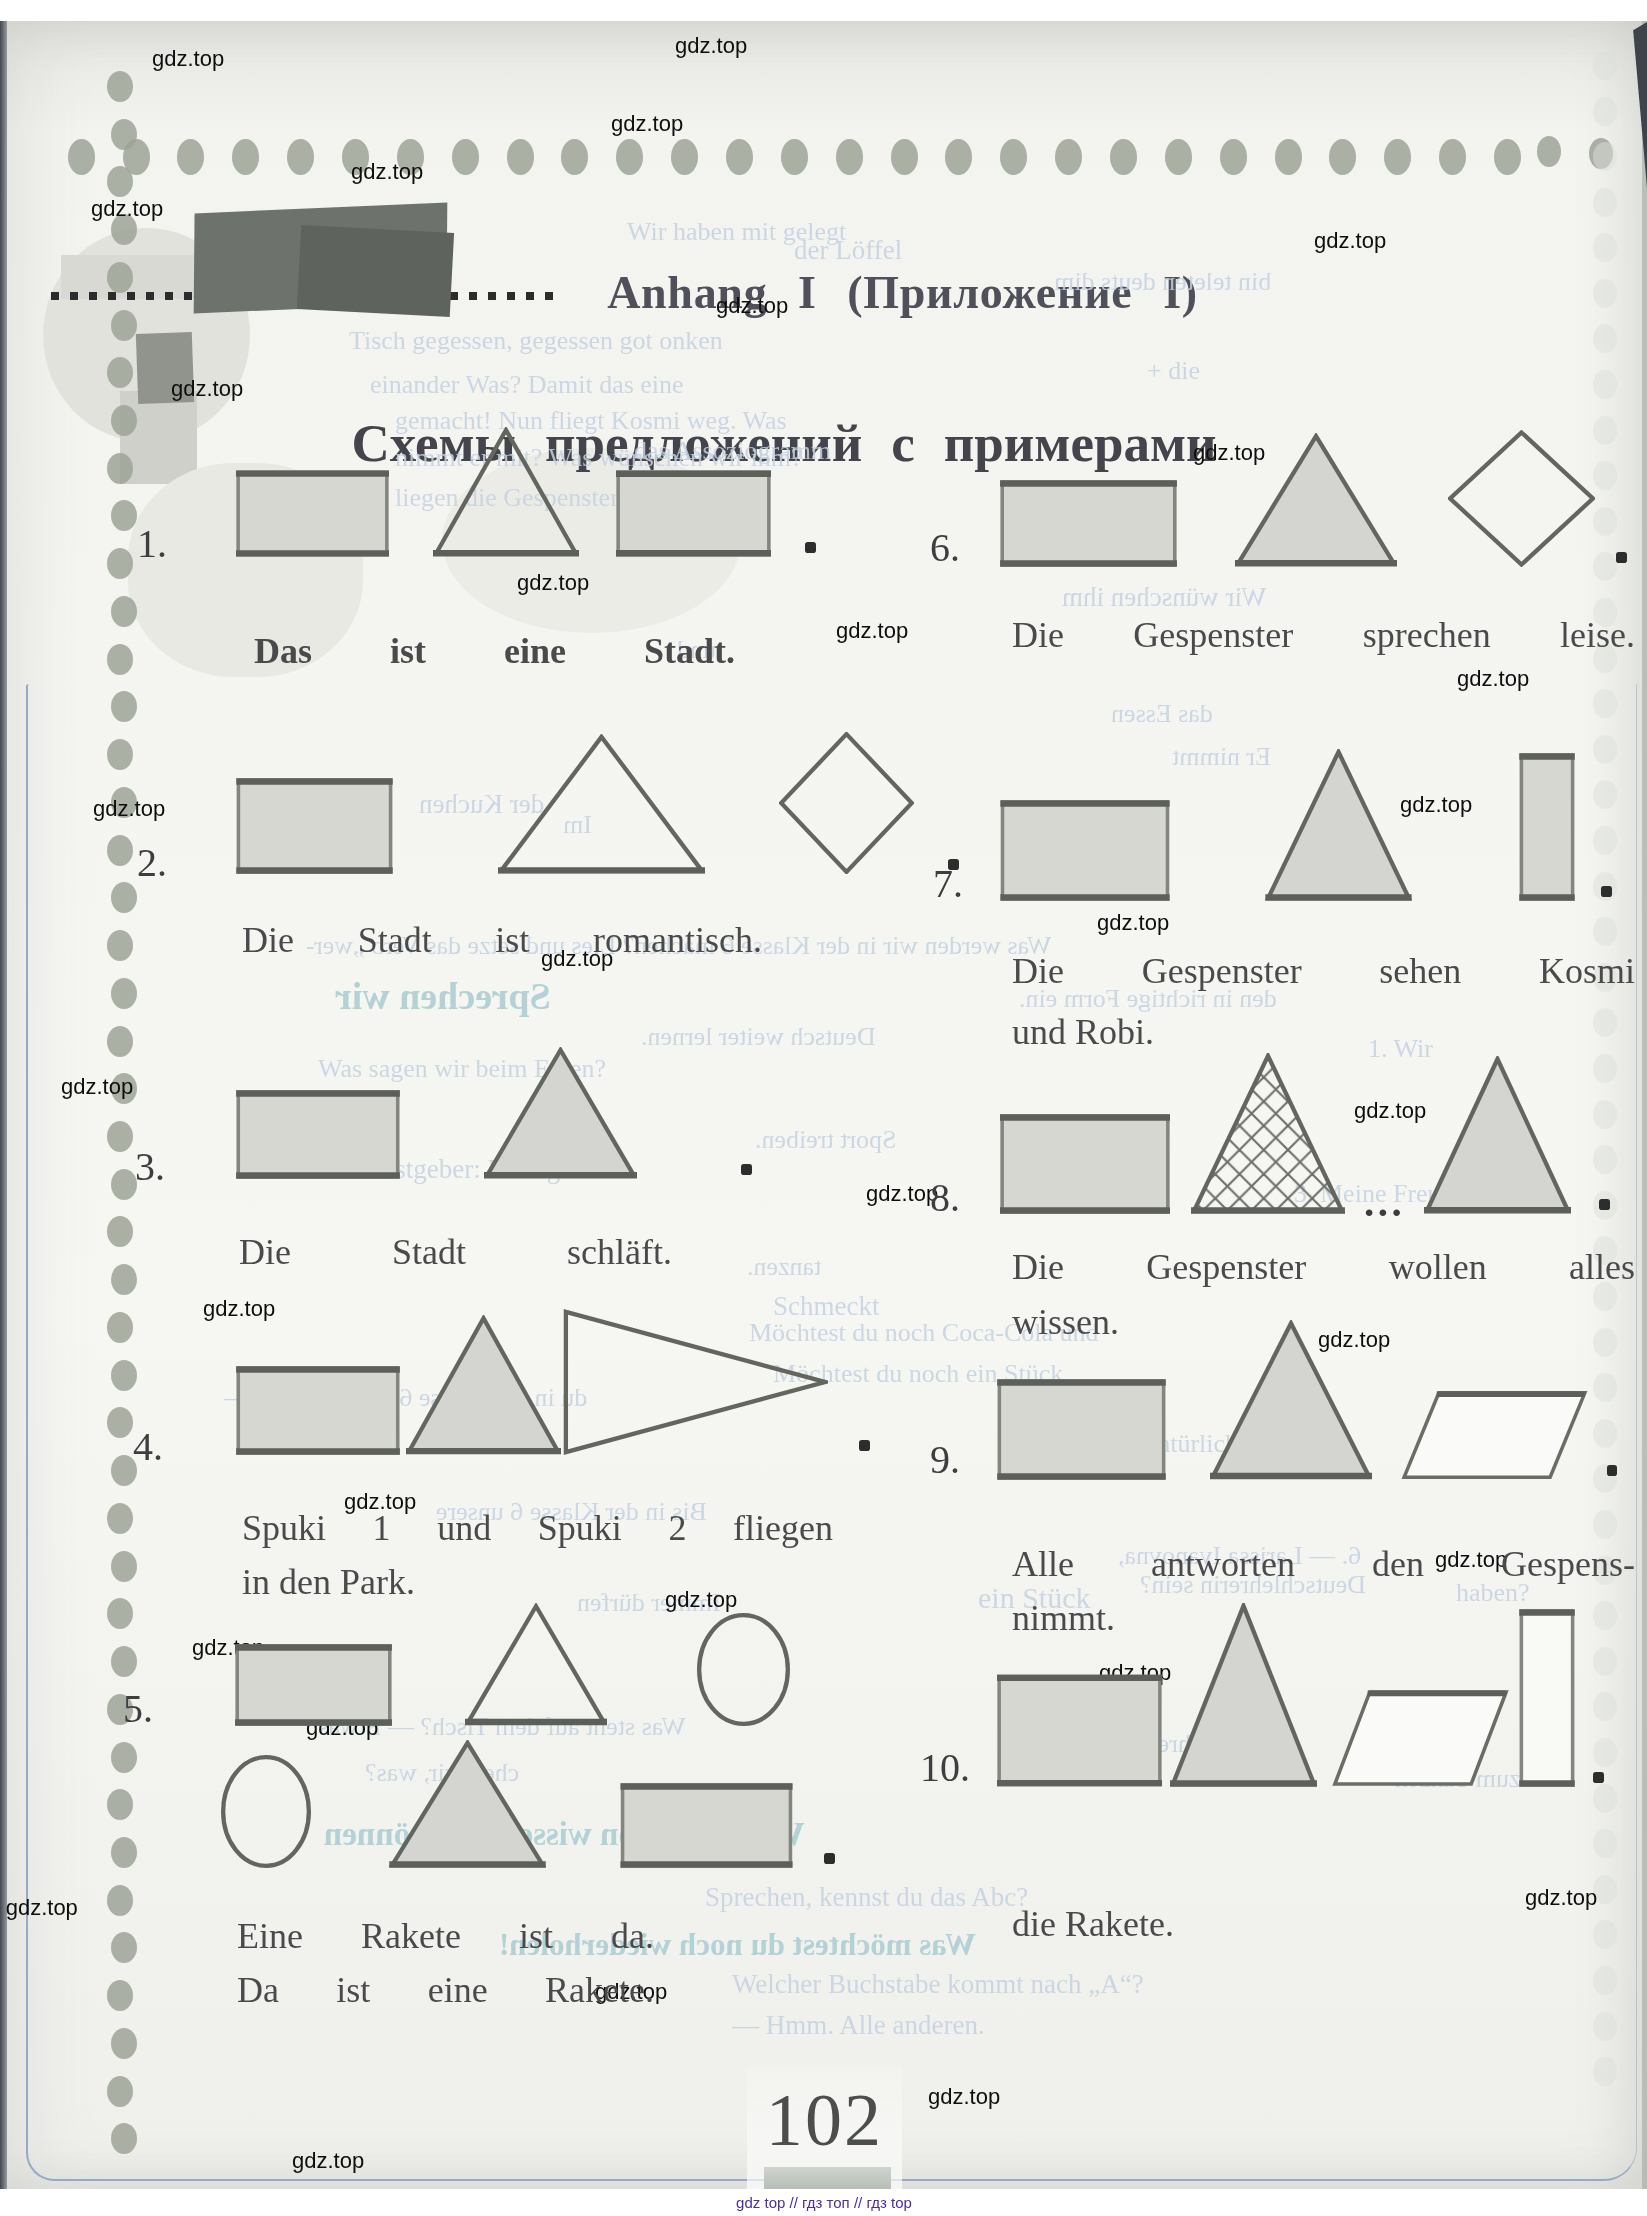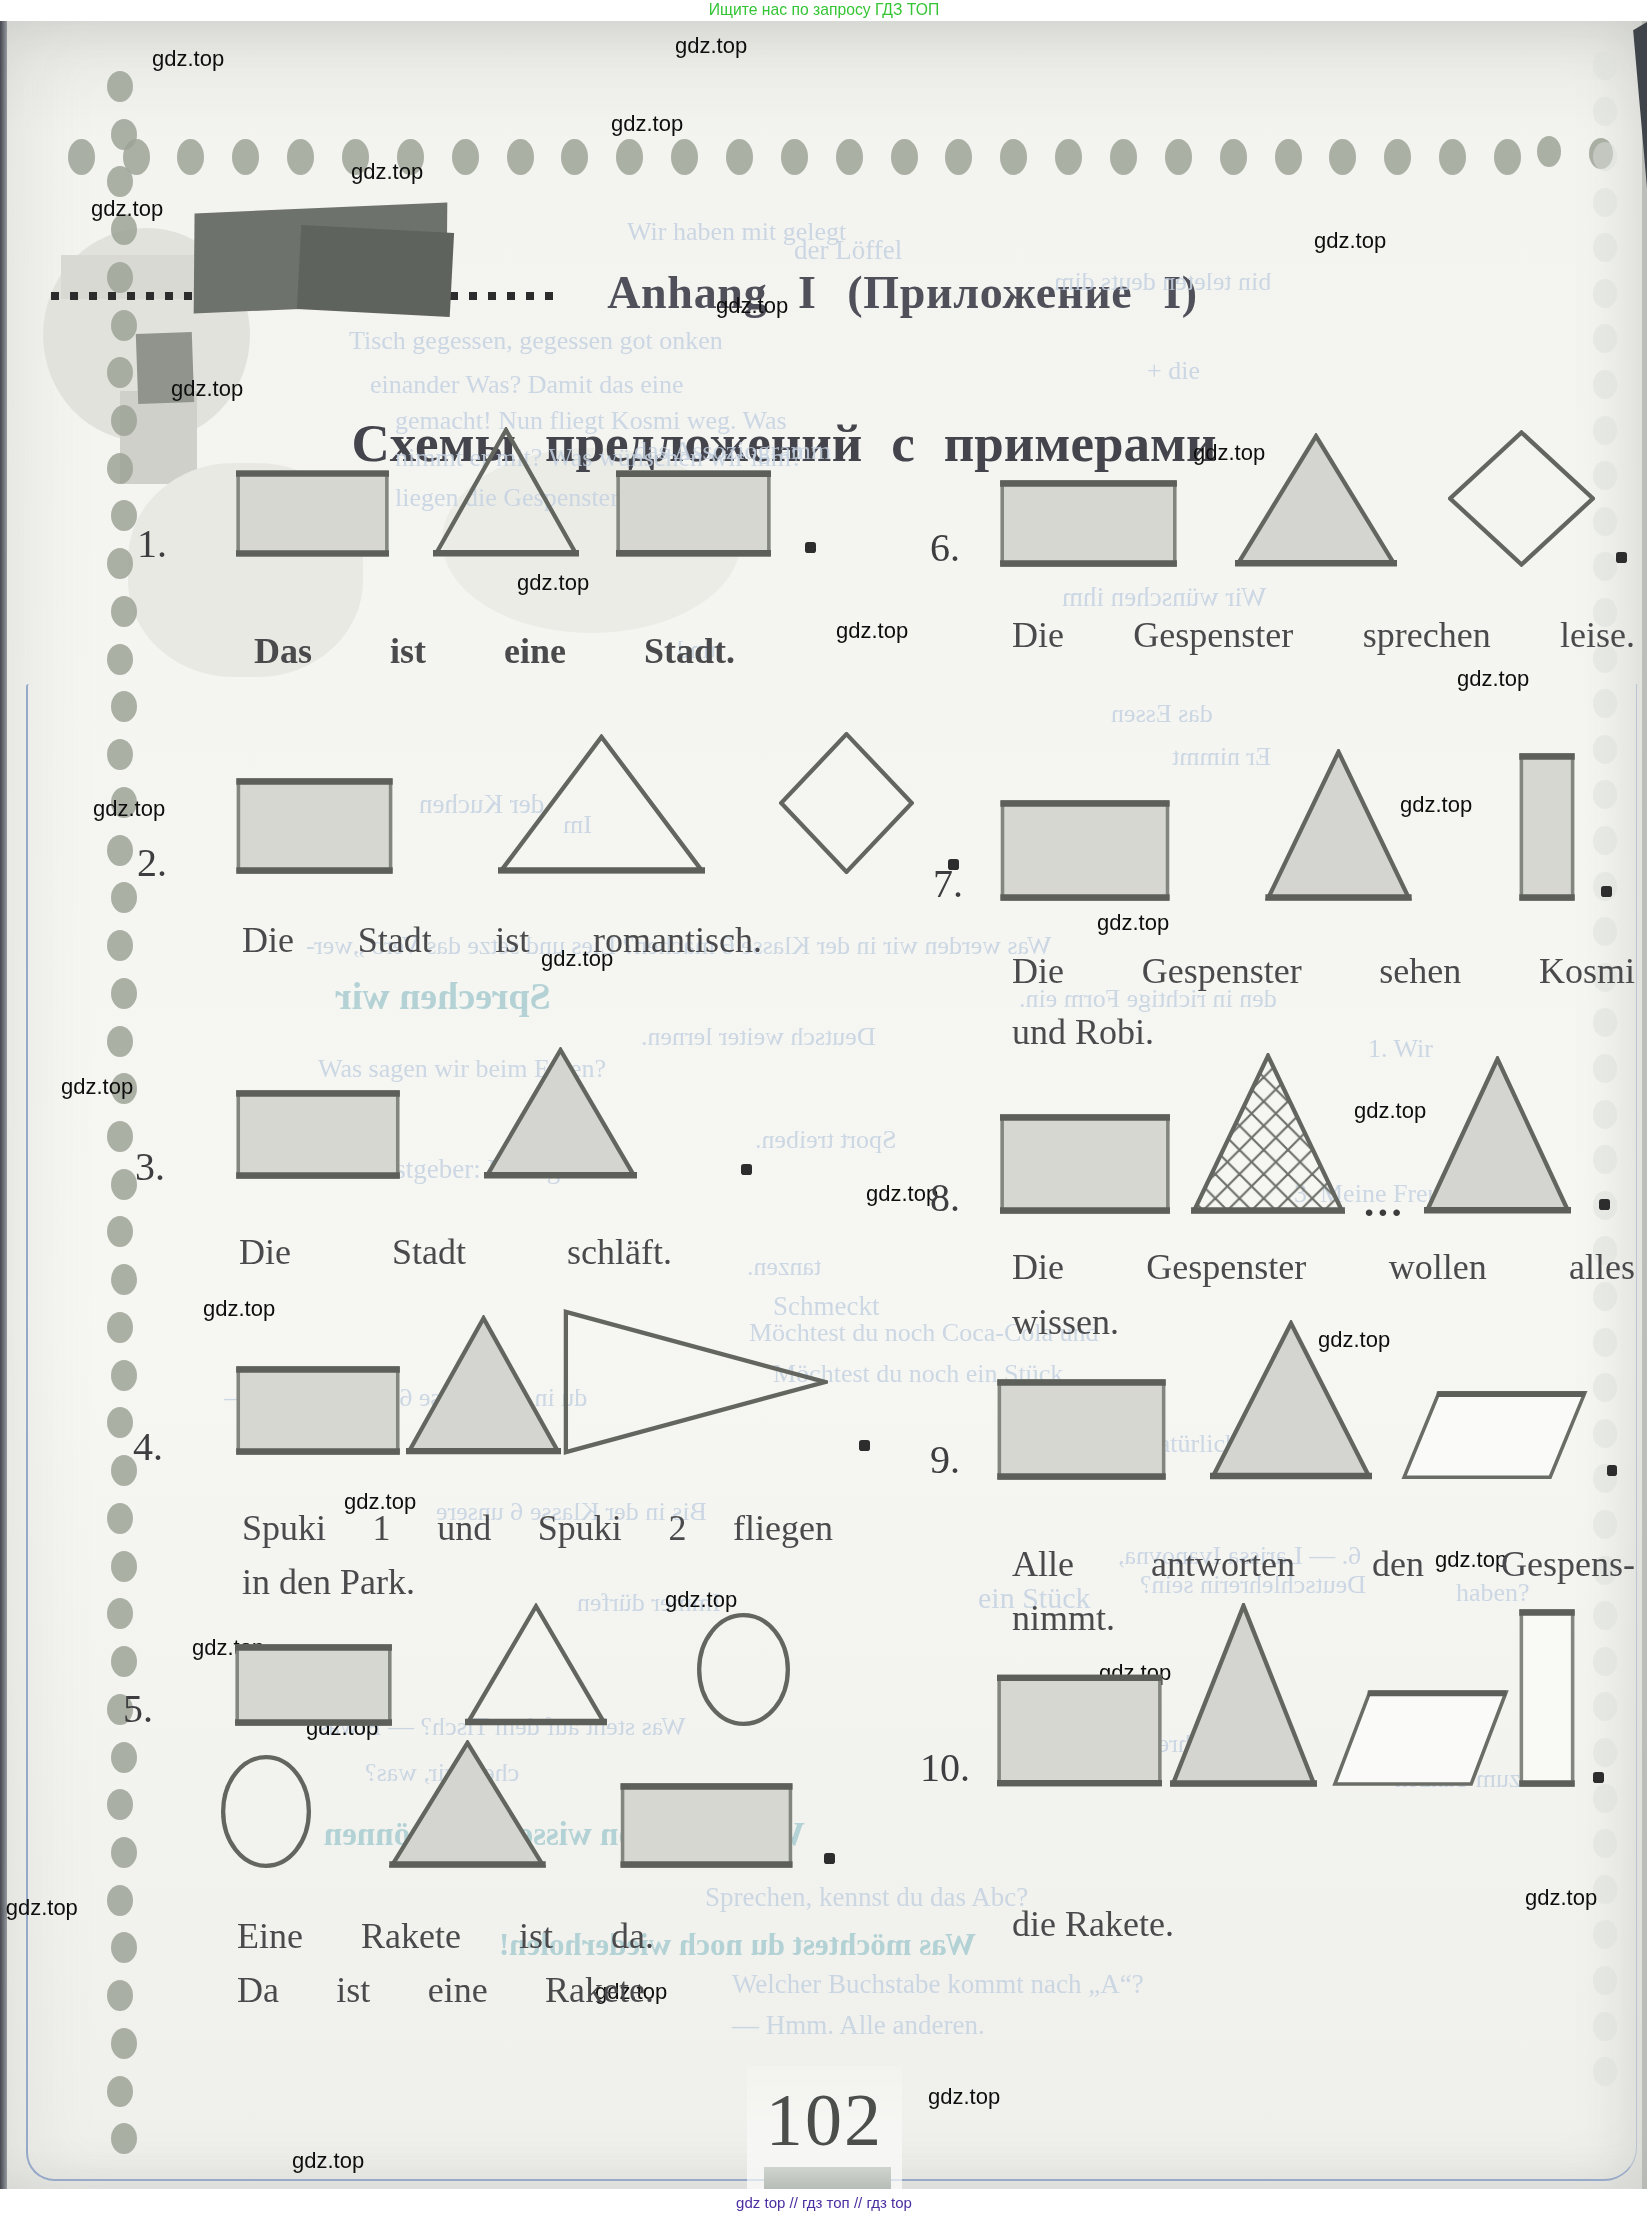--- a/index.html
+++ b/index.html
@@ -67,23 +67,20 @@
           background:linear-gradient(180deg,rgba(255,255,255,.15),rgba(255,255,255,.8));}
   .p102{position:absolute;left:747px;top:2057px;width:155px;text-align:center;
         font-size:74px;color:#4b4e4b;letter-spacing:2.1px;}
   .grad102{position:absolute;left:764px;top:2146px;width:127px;height:43px;
            background:linear-gradient(180deg,#cfd4ce,#9fa7a0);}
 </style>
 </head>
 <body>
 
 <div class="page">
-  <div class="strip top">
-    <span class="green-note">Ищите нас по запросу ГДЗ ТОП</span>
-  </div>
 
   <div id="scan">
     <div class="edge-left"></div>
     <div class="edge-right"></div>
     <div class="corner-tr"></div>
     <div class="frame"></div>
 
     <div class="blob blob-circle"></div>
     <div class="blob blob-bar"></div>
     <div class="blob blob-sq2"></div>

